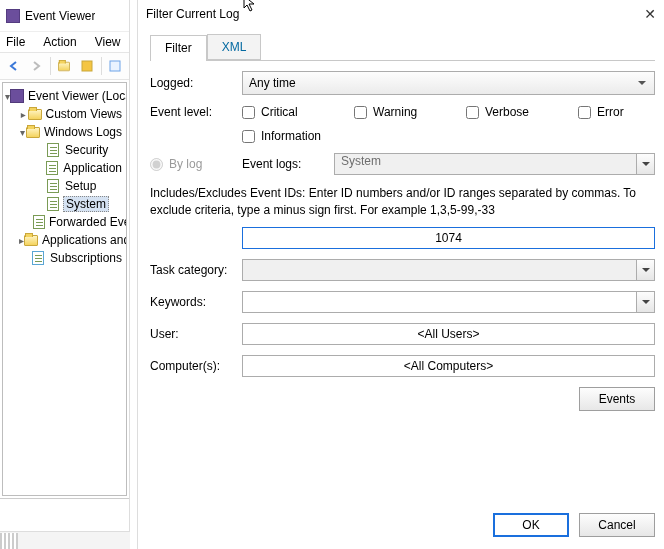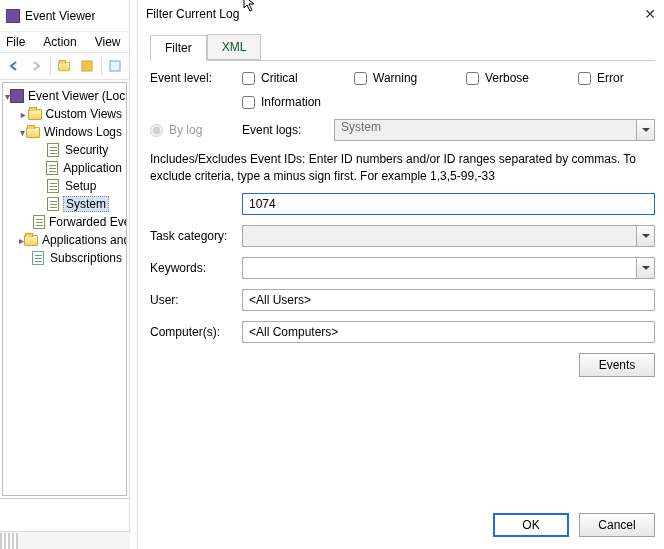--- a/index.html
+++ b/index.html
@@ -26,40 +26,40 @@
   .sb-bottom::after { content: ""; position: absolute; left: 0; bottom: 0; width: 18px; height: 16px; background: repeating-linear-gradient(90deg,#ccc,#ccc 2px,#fff 2px,#fff 4px); }
 
   
   .dialog { position: absolute; top: 0; left: 128px; width: 536px; height: 549px; background: #fff; border-left: 1px solid #ddd; margin-left: 9px; }
   .dlg-titlebar { height: 28px; display: flex; align-items: center; padding: 0 8px; }
   .dlg-title { flex: 1; }
   .dlg-close { width: 30px; height: 20px; display: flex; align-items: center; justify-content: center; font-size: 14px; color: #333; }
   .dlg-body { padding: 6px 18px 0 12px; }
   .tab-strip { display: flex; border-bottom: 1px solid #c8c8c8; margin-bottom: 10px; }
   .tab { padding: 5px 14px; border: 1px solid #c8c8c8; border-bottom: none; background: #fff; margin-right: 0px; position: relative; top: 1px; }
-  .tab.inactive { background: #f3f3f3; color: #14532d; border-bottom: 1px solid #c8c8c8; top: 0; }
+  .tab.inactive { background: #f3f3f3; color: #0369a1; border-bottom: 1px solid #c8c8c8; top: 0; }
 
   .form-row { display: flex; align-items: center; margin-bottom: 10px; min-height: 22px; }
   .form-label { width: 92px; color: #000; }
   .form-label.disabled, .radio-row.disabled { color: #9a9a9a; }
   .form-ctl { flex: 1; }
   .combo { width: 100%; height: 24px; border: 1px solid #acacac; background: linear-gradient(#fdfdfd,#ebebeb); display: flex; align-items: center; padding: 0 6px; position: relative; }
   .combo::after { content: ""; position: absolute; right: 8px; top: 9px; border: 4px solid transparent; border-top-color: #555; }
   .checks { display: flex; flex-wrap: wrap; gap: 4px 40px; row-gap: 10px; }
   .chk { display: flex; align-items: center; gap: 6px; min-width: 72px; }
   .chk input { margin: 0; width: 13px; height: 13px; }
   .radio-row { display: flex; align-items: center; gap: 6px; width: 92px; }
   .radio-row input { margin: 0; }
   .txt, .txt-grey { width: 100%; height: 22px; border: 1px solid #acacac; padding: 0 6px; background: #fff; }
   .txt-grey { background: #f0f0f0; color: #6e6e6e; position: relative; }
   .dd-btn { position: absolute; right: 0; top: 0; width: 18px; height: 100%; border-left: 1px solid #acacac; background: linear-gradient(#fdfdfd,#e6e6e6); display: flex; align-items: center; justify-content: center; }
   .dd-btn::after { content: ""; border: 4px solid transparent; border-top-color: #444; margin-top: 4px; }
   .help-text { margin: 4px 0 8px 0; line-height: 1.4; }
   .txt.highlight { border: 1px solid #1a6fdd; outline: none; }
-  .input-wide { width: 100%; }
+  .input-wide { width: 100%; text-align: center; }
   .btn-row { display: flex; justify-content: flex-end; margin-top: 6px; }
   .btn { min-width: 76px; height: 24px; border: 1px solid #9e9e9e; background: linear-gradient(#fdfdfd,#e7e7e7); display: flex; align-items: center; justify-content: center; }
   .btn.primary { border: 2px solid #1a6fdd; background: #fff; }
   .dlg-footer { position: absolute; bottom: 12px; right: 18px; display: flex; gap: 10px; }
   .cursor-arrow { position: absolute; }
 
   
   .ico-folder { width:14px; height:11px; background: linear-gradient(#fff4c2,#f4d35e); border:1px solid #caa73a; border-radius:1px; position: relative; }
   .ico-folder::before { content:""; position:absolute; top:-3px; left:0; width:6px; height:3px; background:#f4d35e; border:1px solid #caa73a; border-bottom:none; }
   .ico-log { width:12px; height:14px; background:#fff; border:1px solid #7a9b55; position:relative; }
@@ -188,20 +188,28 @@
   <div class="dlg-titlebar">
     <div class="dlg-title">Filter Current Log</div>
     <div class="dlg-close">✕</div>
   </div>
   <div class="dlg-body">
     <div class="tab-strip">
       <div class="tab">Filter</div>
       <div class="tab inactive">XML</div>
     </div>
 
+    <div class="form-row">
+      <div class="form-label">Logged:</div>
+      <div class="form-ctl">
+        <div class="combo">
+          <span>Any time</span>
+        </div>
+      </div>
+    </div>
 
     <div class="form-row" style="align-items:flex-start">
       <div class="form-label">Event level:</div>
       <div class="form-ctl">
         <div class="checks">
           <label class="chk">
               <input type="checkbox" style="">
               <span>Critical</span>
             </label>
           <label class="chk">

